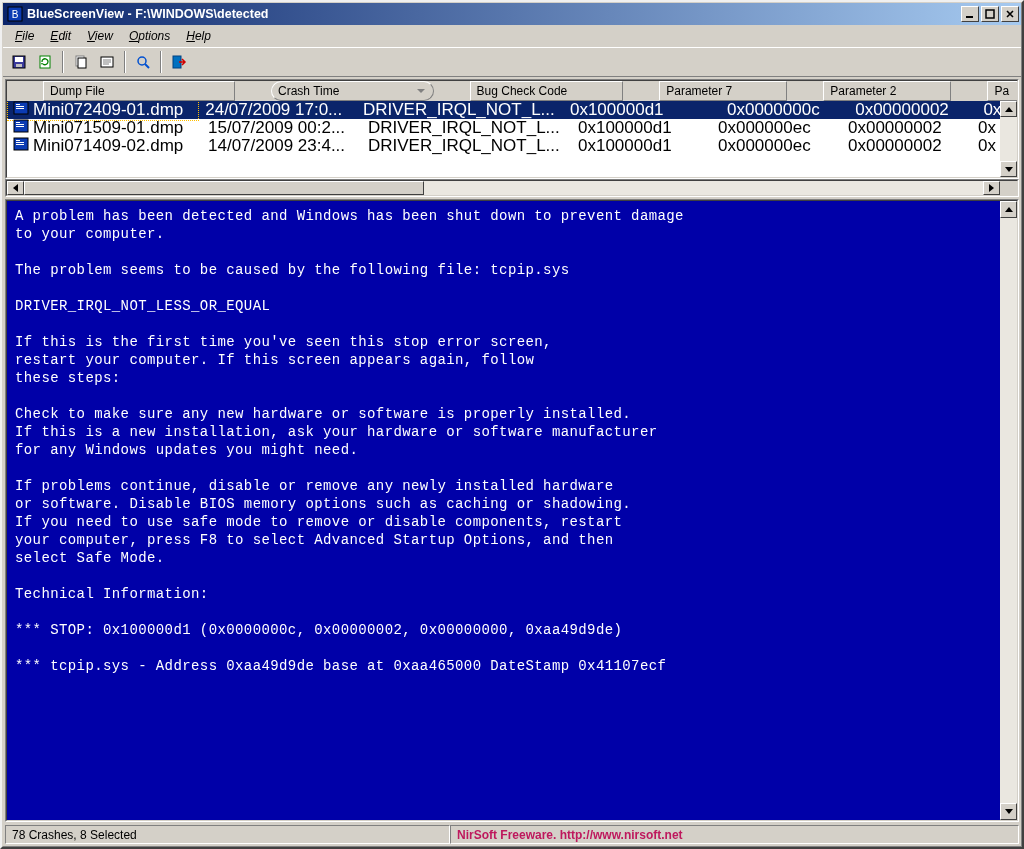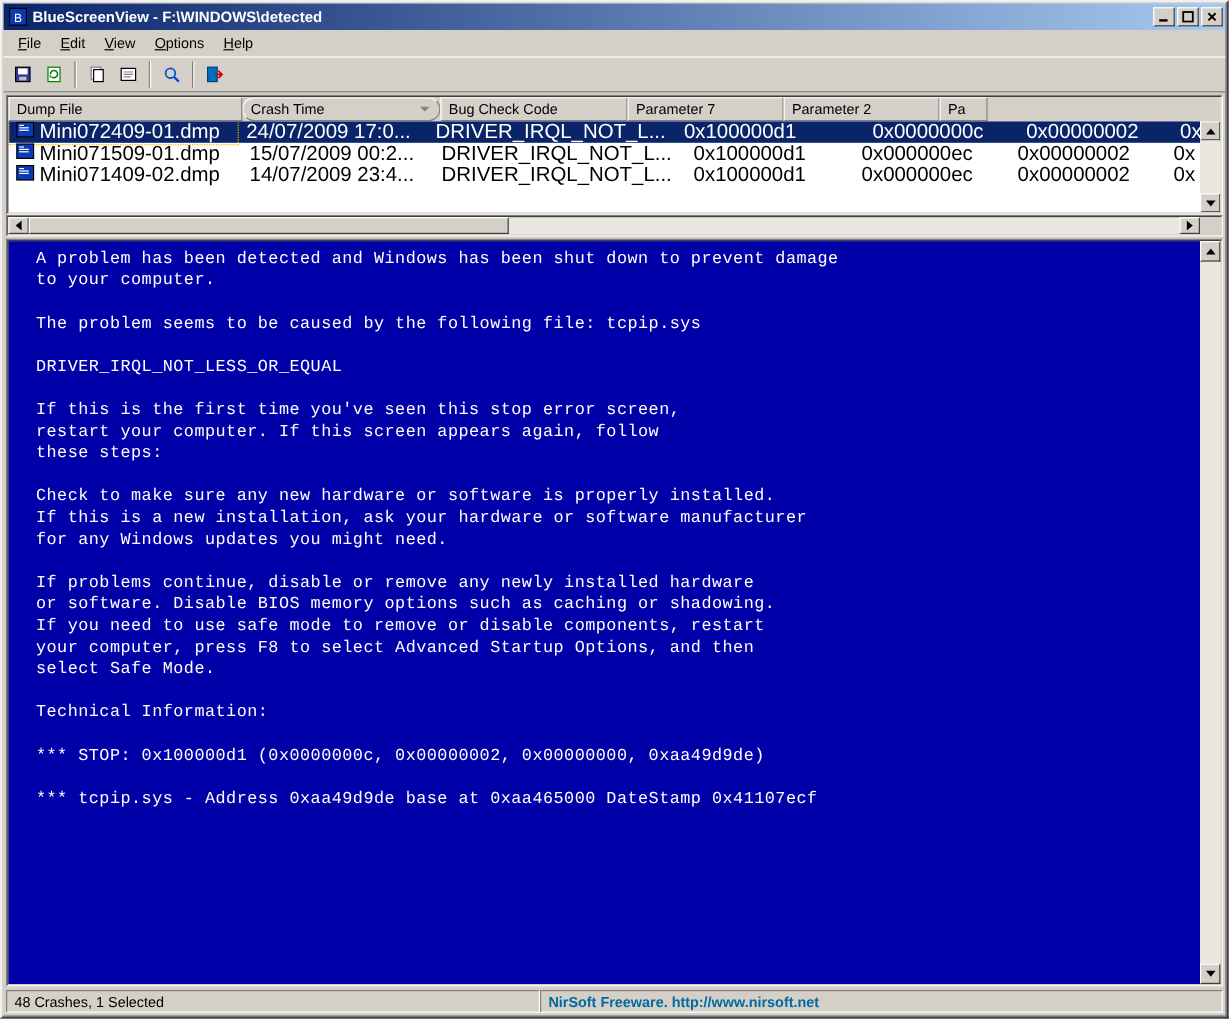--- a/index.html
+++ b/index.html
@@ -75,20 +75,21 @@
     height: 22px;
     background: #d4d0c8;
     display: flex;
     align-items: center;
     padding: 0 4px;
     font-size: 12px;
   }
   .menu-item {
     padding: 2px 8px;
     cursor: default;
+    font-style: italic;
   }
   .menu-item span.ul { text-decoration: underline; }
 
   
   .toolbar {
     height: 30px;
     background: #d4d0c8;
     border-top: 1px solid #fff;
     border-bottom: 1px solid #808080;
     display: flex;
@@ -142,20 +143,21 @@
     border: 1px solid;
     border-color: #fff #808080 #808080 #fff;
     padding: 2px 6px;
     font-size: 12px;
     display: flex;
     align-items: center;
     overflow: hidden;
     white-space: nowrap;
     position: relative;
     cursor: default;
+    margin-left: 36px;
   }
   .col-h.sort::after {
     content: "";
     position: absolute;
     right: 8px;
     top: 7px;
     width: 0; height: 0;
     border-left: 4px solid transparent;
     border-right: 4px solid transparent;
     border-top: 4px solid #808080;
@@ -260,21 +262,21 @@
     min-height: 0;
     position: relative;
   }
   .bsod {
     flex: 1;
     background: #0000a8;
     color: #fff;
     font-family: "Lucida Console", "Courier New", monospace;
     font-size: 14px;
     line-height: 18px;
-    padding: 6px 23px;
+    padding: 6px 8px;
     white-space: pre-wrap;
     letter-spacing: 0.4px;
     overflow: hidden;
   }
   .bsod-scroll {
     width: 17px;
     background: #eae7e0;
     display: flex;
     flex-direction: column;
   }
@@ -298,21 +300,21 @@
   }
   .status-cell {
     border: 1px solid;
     border-color: #808080 #fff #fff #808080;
     padding: 2px 6px;
     display: flex;
     align-items: center;
     overflow: hidden;
   }
   .status-cell.left { width: 445px; }
-  .status-cell.right { flex: 1; color: #0369a1; font-weight: bold; }
+  .status-cell.right { flex: 1; color: #be185d; font-weight: bold; }
 
   
   .arr { width:0; height:0; }
   .arr.up { border-left:4px solid transparent; border-right:4px solid transparent; border-bottom:5px solid #000; }
   .arr.down { border-left:4px solid transparent; border-right:4px solid transparent; border-top:5px solid #000; }
   .arr.left { border-top:4px solid transparent; border-bottom:4px solid transparent; border-right:5px solid #000; }
   .arr.right { border-top:4px solid transparent; border-bottom:4px solid transparent; border-left:5px solid #000; }
 </style>
 </head>
 <body>
@@ -526,18 +528,18 @@
             </div>
         <div class="track"></div>
         <div class="sbtn">
               <span class="arr down"></span>
             </div>
       </div>
     </div>
   </div>
 
   <div class="statusbar">
-    <div class="status-cell left">48 Crashes, 1 Selected</div>
+    <div class="status-cell left">78 Crashes, 8 Selected</div>
     <div class="status-cell right">NirSoft Freeware.  http://www.nirsoft.net</div>
   </div>
 
 </div>
 </div>
 
 </body></html>

